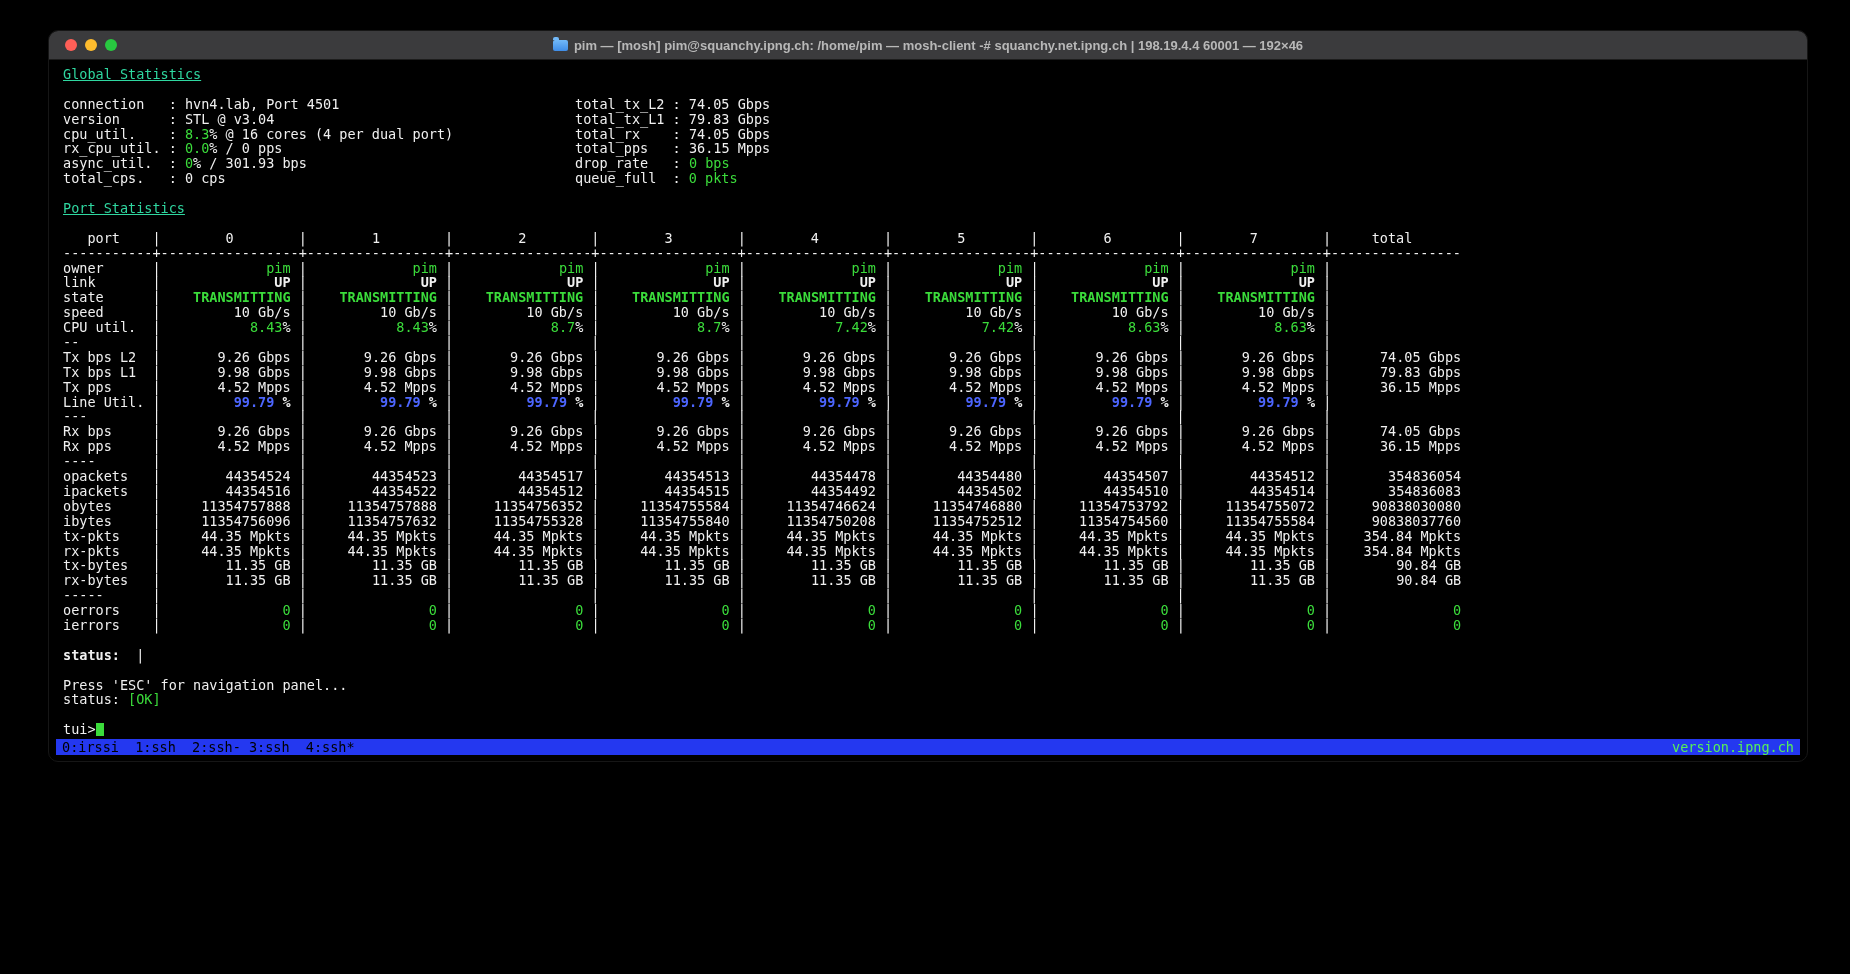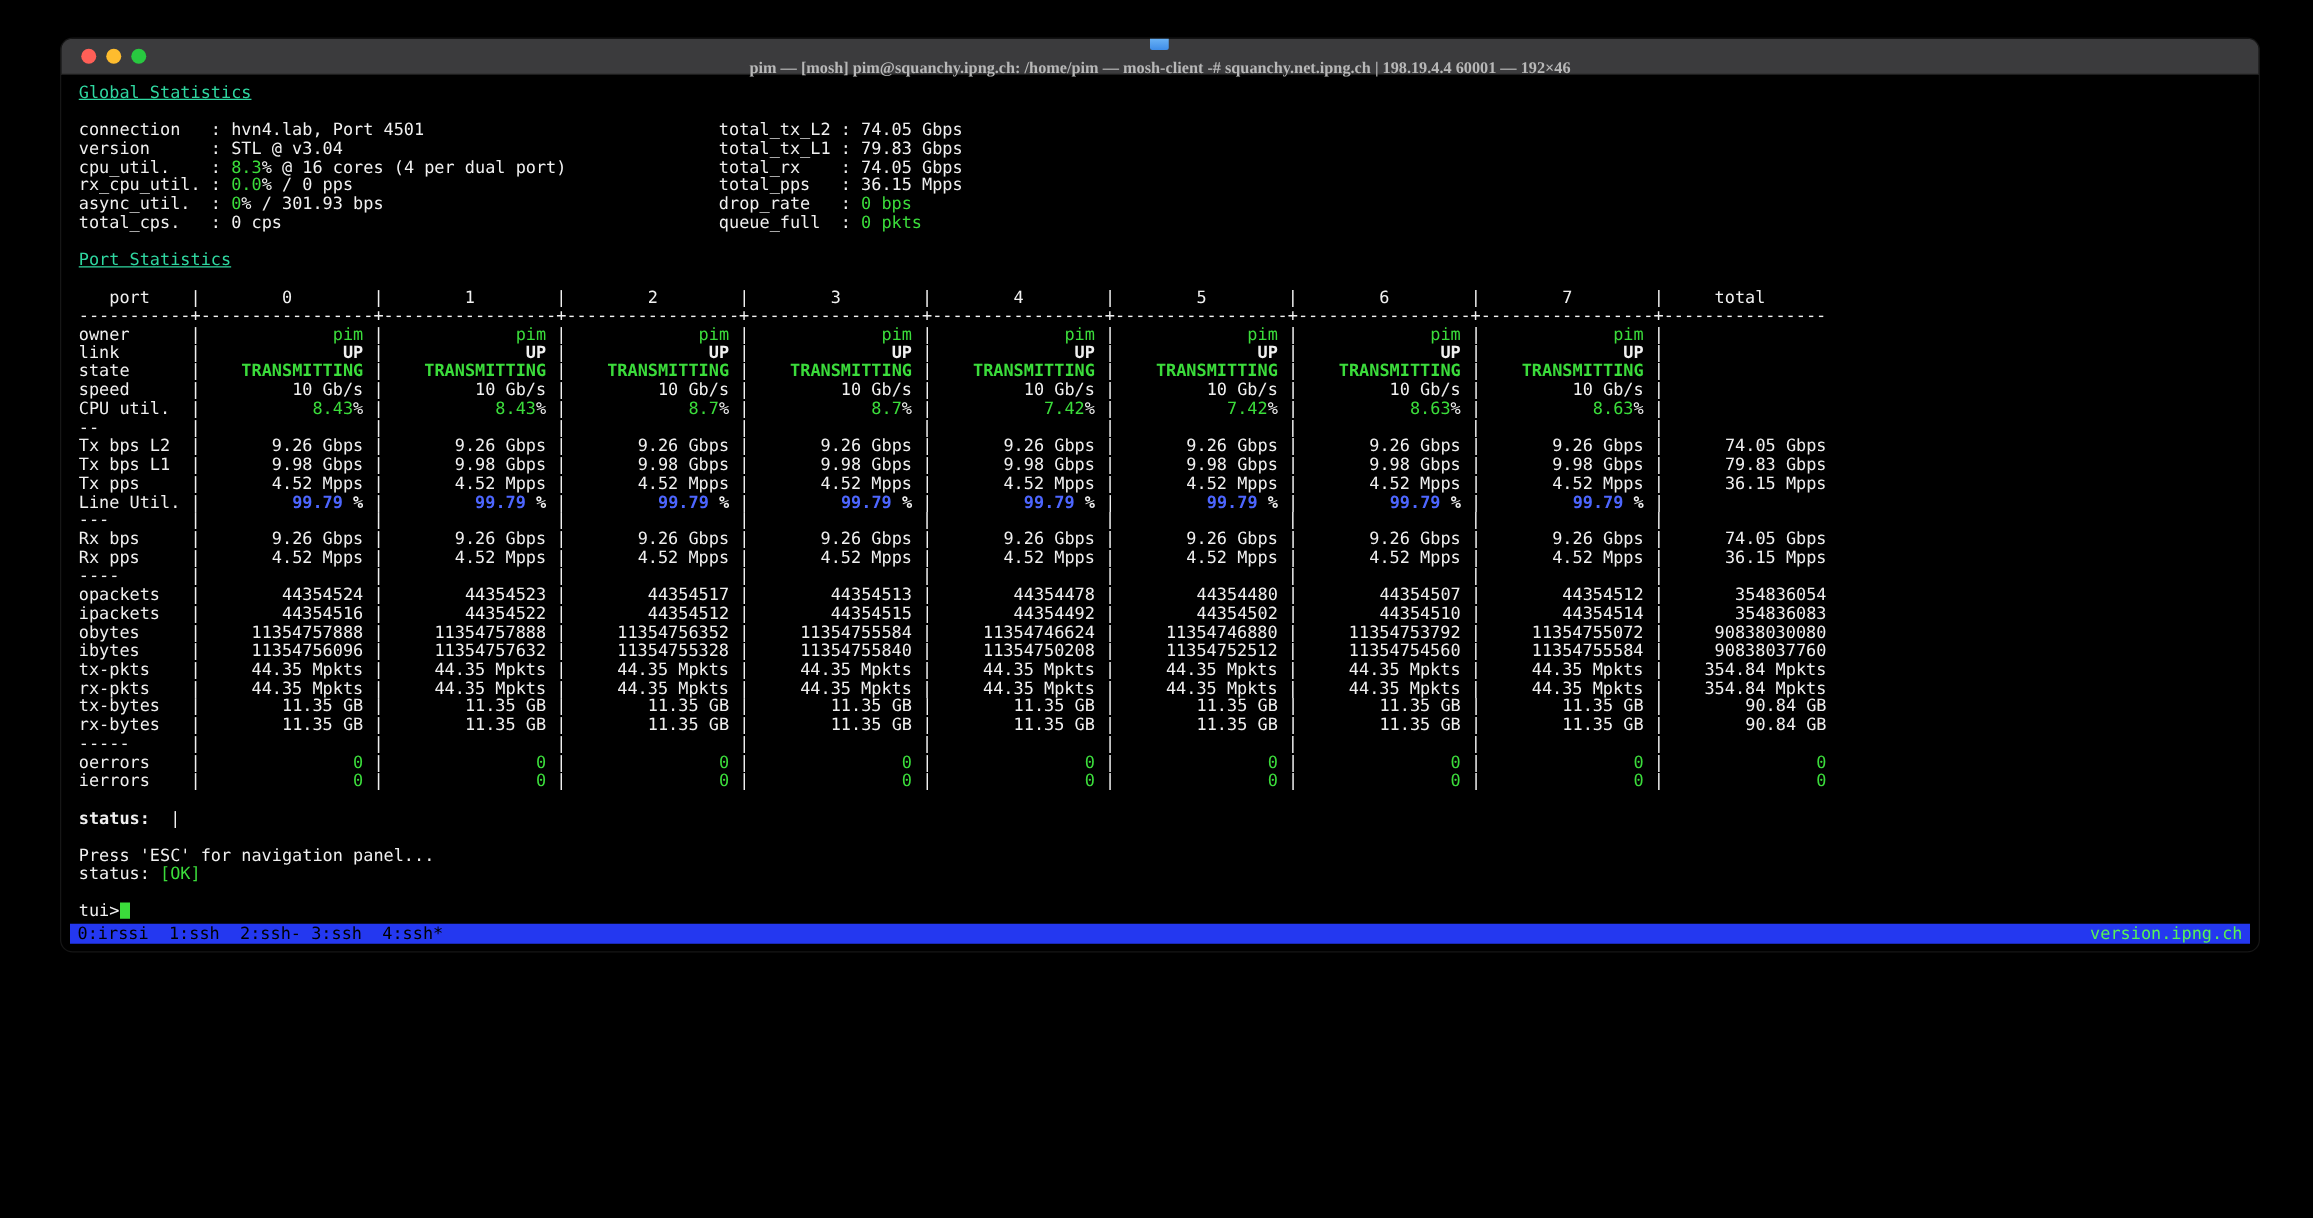--- a/index.html
+++ b/index.html
@@ -6,22 +6,22 @@
   body{position:relative;font-family:"DejaVu Sans Mono",monospace;}
   .window{position:absolute;left:48px;top:30px;width:1758px;height:730px;background:var(--window_bg);
           border-radius:10px;box-shadow:0 25px 70px rgba(0,0,0,.8);overflow:hidden;border:1px solid #161616;}
   .titlebar{height:28px;background:var(--titlebar_bg);display:flex;align-items:center;justify-content:center;
             position:relative;border-bottom:1px solid #1d1d1d;}
   .lights{position:absolute;left:16px;top:0;height:100%;display:flex;align-items:center;gap:8px;}
   .light{width:12px;height:12px;border-radius:50%;display:inline-block;}
   .light.red{background:var(--light_red);}
   .light.yellow{background:var(--light_yellow);}
   .light.green{background:var(--light_green);}
-  .title{font-family:Liberation Serif, serif;font-size:13px;font-weight:700;color:var(--titlebar_text);
-         display:flex;align-items:center;gap:6px;white-space:nowrap;flex-direction:column;}
+  .title{font-family:Liberation Sans, sans-serif;font-size:13px;font-weight:700;color:var(--titlebar_text);
+         display:flex;align-items:center;gap:6px;white-space:nowrap;}
   .folder{width:15px;height:11px;background:linear-gradient(#72b9f8,#3f8de8);border-radius:2px;position:relative;display:inline-block;}
   .folder::before{content:'';position:absolute;top:-3px;left:0;width:6px;height:3px;background:#72b9f8;border-radius:2px 2px 0 0;}
   .content{padding:7px 0 0 14px;font-size:13.5px;line-height:14.9px;white-space:pre;color:var(--fg);}
   .tl{height:14.9px;}
   .cursor{display:inline-block;width:8px;height:13px;background:var(--green);vertical-align:-2px;}
   .tmux{position:absolute;left:7px;right:7px;bottom:6px;height:16px;background:var(--tmux_bg);
         display:flex;justify-content:space-between;align-items:flex-start;padding:0 6px;
         font-size:13.5px;white-space:pre;}
   .tmux .wins{color:var(--tmux_text);}
   .tmux .host{color:var(--tmux_host);}

